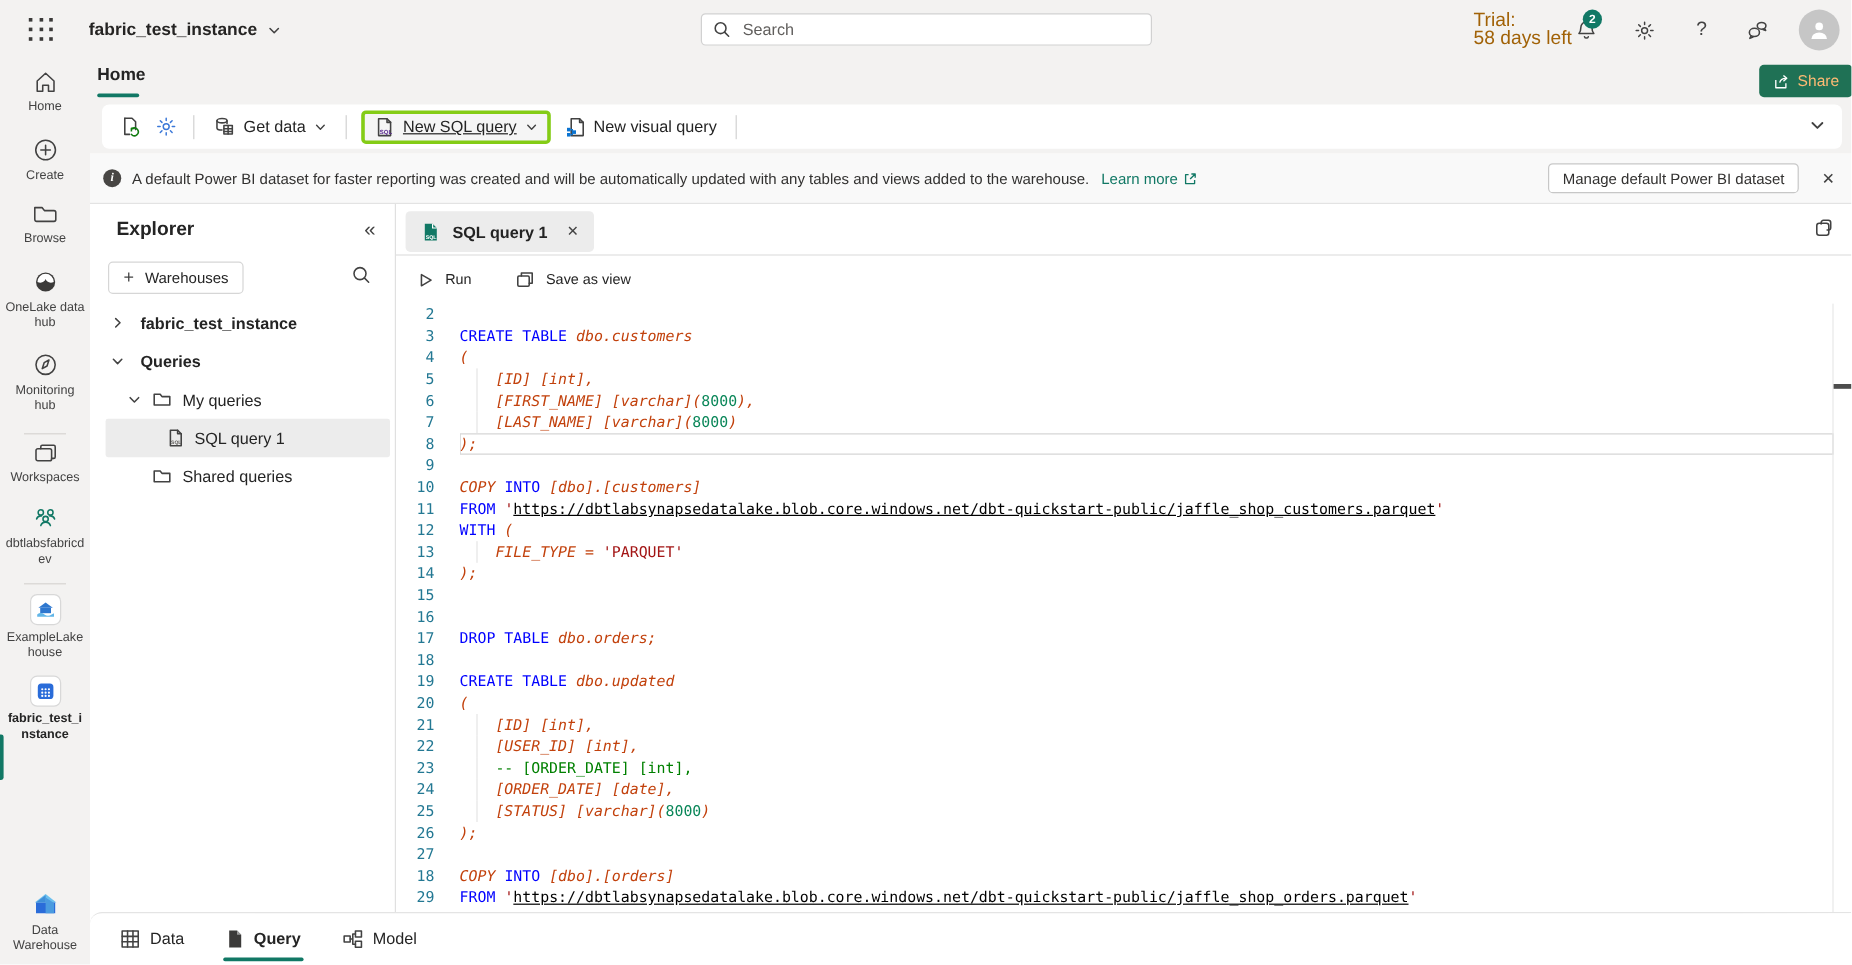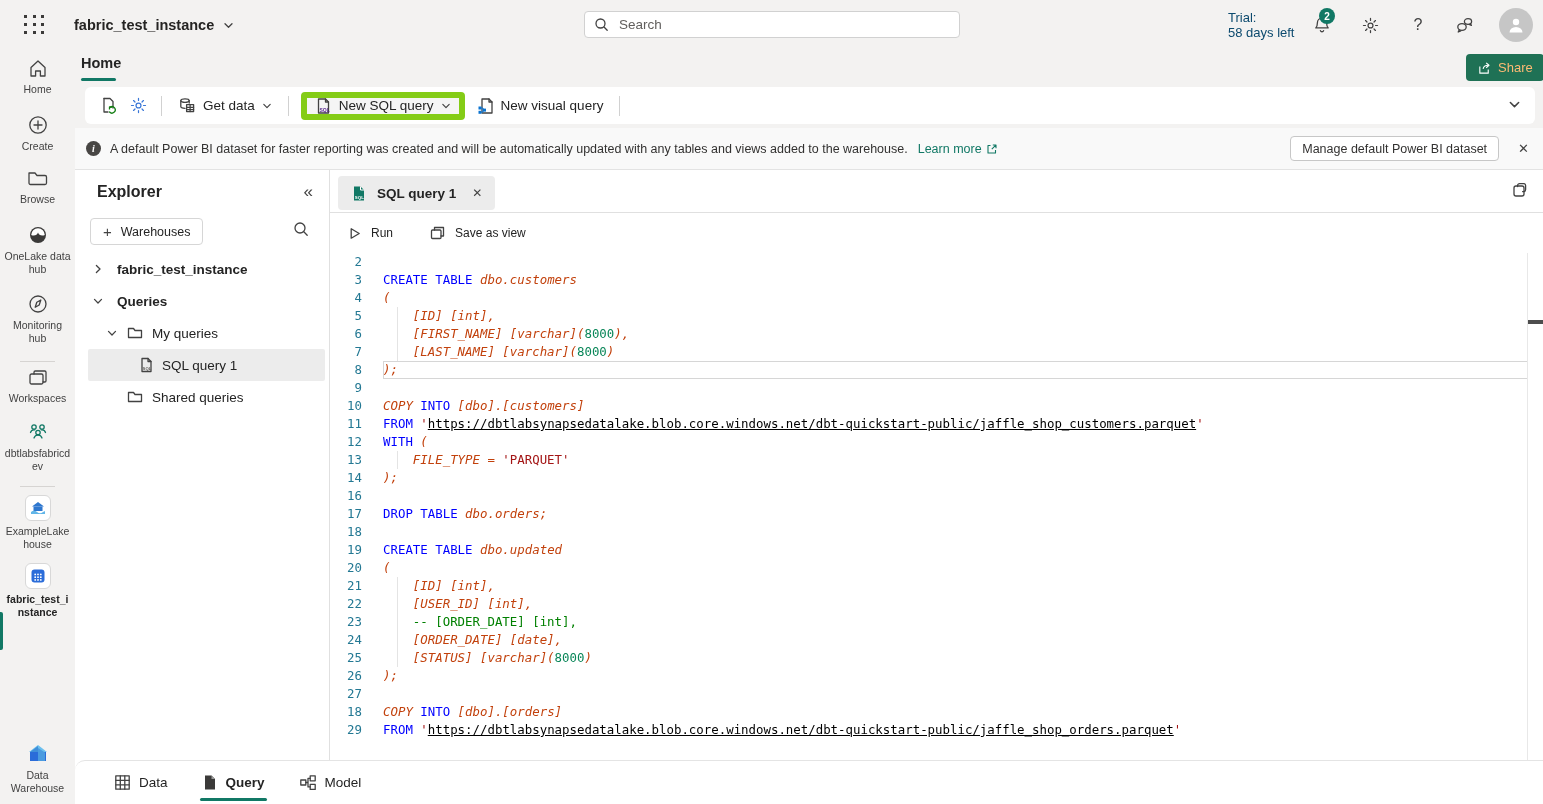--- a/index.html
+++ b/index.html
@@ -12,21 +12,21 @@
   .waffle { position:absolute; left:24px; top:15px; width:22px; height:20px; display:grid;
             grid-template-columns:repeat(3,1fr); gap:4px; cursor:pointer; }
   .waffle i { width:3px; height:3px; background:#3b3a39; display:block; }
   .workspace-btn { position:absolute; left:74px; top:0; height:50px; display:flex; align-items:center;
             gap:9px; font-size:14.5px; font-weight:600; color:#252423; cursor:pointer; }
   .searchbox { position:absolute; left:584px; top:11px; width:376px; height:27px; background:#fff;
             border:1px solid #d1d1d1; border-radius:4px; display:flex; align-items:center; padding:0 9px; gap:8px; }
   .searchbox input { border:none; outline:none; flex:1; font-size:13.5px; color:#b91c1c;
             font-family:inherit; background:transparent; }
   .searchbox input::placeholder { color:#605e5c; }
-  .trial { position:absolute; left:1228px; top:10px; font-size:13px; line-height:15px; color:#0c4a6e; }
+  .trial { position:absolute; left:1228px; top:10px; font-size:16px; line-height:15px; color:#a16207; }
   .top-icon { position:absolute; top:13px; width:24px; height:24px; display:flex; align-items:center;
             justify-content:center; cursor:pointer; color:#424242; }
   .badge { position:absolute; left:1319px; top:8px; width:16px; height:16px; border-radius:50%;
             background:#117865; color:#fff; font-size:10px; font-weight:600; display:flex;
             align-items:center; justify-content:center; }
   .avatar { position:absolute; left:1499px; top:8px; width:34px; height:34px; border-radius:50%;
             background:#c6c6c6; display:flex; align-items:center; justify-content:center; cursor:pointer; }
 
   
   .header-bg { position:absolute; left:0; top:50px; width:1543px; height:78px; background:#f3f2f1; }
@@ -35,21 +35,21 @@
   .share-btn { position:absolute; left:1466px; top:54px; height:27px; background:#1f7155; color:#fdba74;
             border-radius:4px; display:flex; align-items:center; gap:6px; padding:0 11px;
             font-size:13px; cursor:pointer; }
 
   .ribbon { position:absolute; left:85px; top:87px; width:1450px; height:37px; background:#fff;
             border-radius:6px; display:flex; align-items:center; padding:0 8px; }
   .tb-btn { display:flex; align-items:center; gap:7px; font-size:13.5px; color:#242424; padding:0 8px;
             height:28px; border-radius:4px; cursor:pointer; white-space:nowrap; }
   .tb-iconbtn { width:30px; justify-content:center; padding:0; }
   .tb-divider { width:1px; height:20px; background:#d1d1d1; margin:0 8px; }
-  .sql-split { background:#f5f5f5; border:6px solid #84cc16; margin:0 4px; }
+  .sql-split { background:#f5f5f5; border:3px solid #84cc16; margin:0 4px;text-decoration:underline; }
   .ribbon-caret { position:absolute; right:14px; top:11px; cursor:pointer; }
 
   
   .banner { position:absolute; left:75px; top:128px; width:1468px; height:42px; background:#f9f9f9;
             border-bottom:1px solid #e3e3e3; display:flex; align-items:center; padding-left:11px;
             font-size:12.5px; color:#323130; gap:9px; }
   .info-dot { width:15px; height:15px; border-radius:50%; background:#484644; color:#fff; font-size:10px;
             font-style:italic; font-weight:700; display:flex; align-items:center; justify-content:center; flex:none;
             font-family:"Liberation Serif",serif; }
   .learn-more { color:#117865; display:flex; align-items:center; gap:4px; cursor:pointer; margin-left:1px; }
@@ -105,21 +105,21 @@
   .indent-guide { position:absolute; left:14px; top:0; bottom:0; border-left:1px solid #e4e4e4; }
   .tok-kw { color:#0000ff; } .tok-str { color:#a31515; }
   .tok-url { color:#000000; text-decoration:underline; }
   .tok-num { color:#098658; } .tok-com { color:#008000; } .tok-pl { color:#c2410c;font-style:italic; }
   .sb-track { position:absolute; right:15px; top:83px; bottom:0; width:1px; background:#e8e8e8; }
   .sb-marker { position:absolute; right:0; top:150px; width:15px; height:4px; background:#4d4d4d; cursor:pointer; }
 
   
   .bottombar { position:absolute; left:75px; top:760px; width:1468px; height:44px; background:#fff;
             border-top:1px solid #e4e4e4; border-top-left-radius:10px; display:flex; align-items:center;
-            padding-left:37px; gap:30px; }
+            padding-left:23px; gap:30px; }
   .bb-tab { position:relative; height:44px; display:flex; align-items:center; gap:8px; font-size:13.5px;
             cursor:pointer; padding:0 2px; }
   .bb-tab.active { font-weight:700; }
   .bb-tab.active::after { content:""; position:absolute; left:0; right:0; bottom:4px; height:3px;
             background:#117865; border-radius:2px; }
 
   svg { display:block; }
   .ic { stroke:#424242; fill:none; stroke-width:1.3; stroke-linecap:round; stroke-linejoin:round; }
 </style>
 </head>
@@ -521,20 +521,21 @@
           <div class="code-row"><span class="gutter">5</span><span class="line-content"><span class="indent-guide"></span><span class="tok-pl">    [ID] [int],</span></span></div>
           <div class="code-row"><span class="gutter">6</span><span class="line-content"><span class="indent-guide"></span><span class="tok-pl">    [FIRST_NAME] [varchar](</span><span class="tok-num">8000</span><span class="tok-pl">),</span></span></div>
           <div class="code-row"><span class="gutter">7</span><span class="line-content"><span class="indent-guide"></span><span class="tok-pl">    [LAST_NAME] [varchar](</span><span class="tok-num">8000</span><span class="tok-pl">)</span></span></div>
           <div class="code-row cur"><span class="gutter">8</span><span class="line-content"><span class="tok-pl">);</span></span></div>
           <div class="code-row"><span class="gutter">9</span><span class="line-content"></span></div>
           <div class="code-row"><span class="gutter">10</span><span class="line-content"><span class="tok-pl">COPY </span><span class="tok-kw">INTO</span><span class="tok-pl"> [dbo].[customers]</span></span></div>
           <div class="code-row"><span class="gutter">11</span><span class="line-content"><span class="tok-kw">FROM</span><span class="tok-pl"> </span><span class="tok-str">'</span><span class="tok-url">https://dbtlabsynapsedatalake.blob.core.windows.net/dbt-quickstart-public/jaffle_shop_customers.parquet</span><span class="tok-str">'</span></span></div>
           <div class="code-row"><span class="gutter">12</span><span class="line-content"><span class="tok-kw">WITH</span><span class="tok-pl"> (</span></span></div>
           <div class="code-row"><span class="gutter">13</span><span class="line-content"><span class="indent-guide"></span><span class="tok-pl">    FILE_TYPE = </span><span class="tok-str">'PARQUET'</span></span></div>
           <div class="code-row"><span class="gutter">14</span><span class="line-content"><span class="tok-pl">);</span></span></div>
+          <div class="code-row"><span class="gutter">15</span><span class="line-content"></span></div>
           <div class="code-row"><span class="gutter">16</span><span class="line-content"></span></div>
           <div class="code-row"><span class="gutter">17</span><span class="line-content"><span class="tok-kw">DROP TABLE</span><span class="tok-pl"> dbo.orders;</span></span></div>
           <div class="code-row"><span class="gutter">18</span><span class="line-content"></span></div>
           <div class="code-row"><span class="gutter">19</span><span class="line-content"><span class="tok-kw">CREATE TABLE</span><span class="tok-pl"> dbo.updated</span></span></div>
           <div class="code-row"><span class="gutter">20</span><span class="line-content"><span class="tok-pl">(</span></span></div>
           <div class="code-row"><span class="gutter">21</span><span class="line-content"><span class="indent-guide"></span><span class="tok-pl">    [ID] [int],</span></span></div>
           <div class="code-row"><span class="gutter">22</span><span class="line-content"><span class="indent-guide"></span><span class="tok-pl">    [USER_ID] [int],</span></span></div>
           <div class="code-row"><span class="gutter">23</span><span class="line-content"><span class="indent-guide"></span><span class="tok-pl">    </span><span class="tok-com">-- [ORDER_DATE] [int],</span></span></div>
           <div class="code-row"><span class="gutter">24</span><span class="line-content"><span class="indent-guide"></span><span class="tok-pl">    [ORDER_DATE] [date],</span></span></div>
           <div class="code-row"><span class="gutter">25</span><span class="line-content"><span class="indent-guide"></span><span class="tok-pl">    [STATUS] [varchar](</span><span class="tok-num">8000</span><span class="tok-pl">)</span></span></div>

